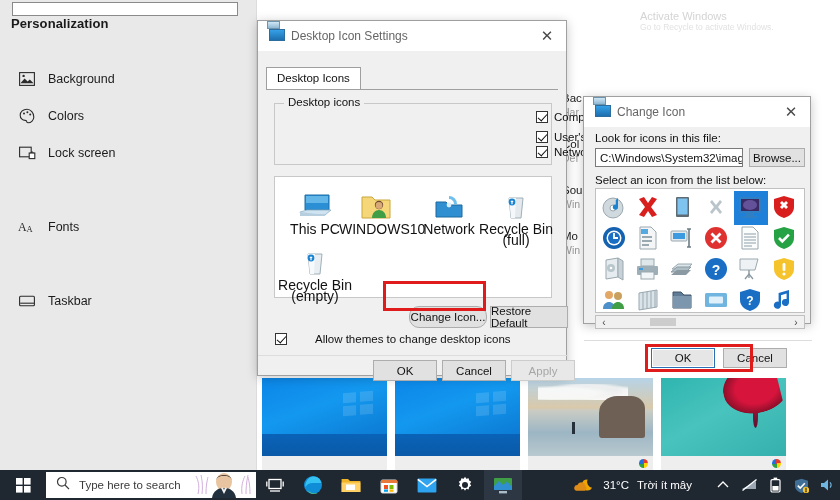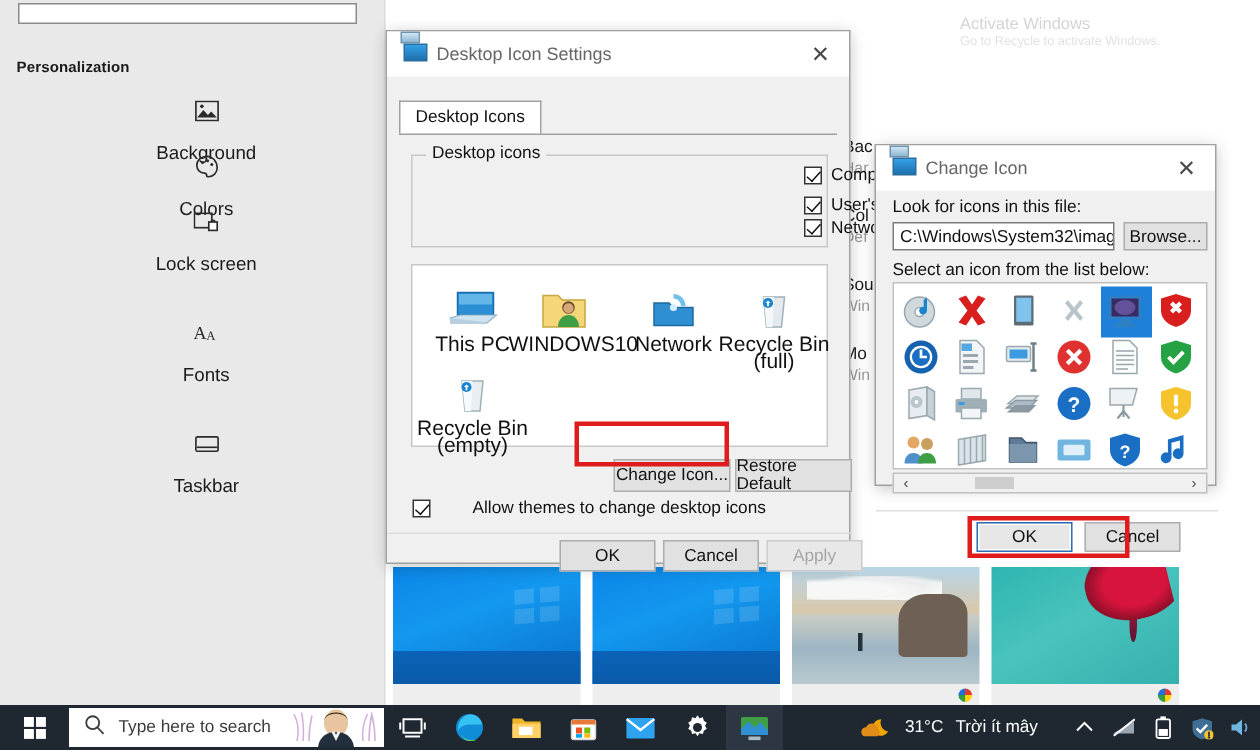--- a/index.html
+++ b/index.html
@@ -19,29 +19,28 @@
   #settings-sidebar {
     position: absolute; left: 0; top: 0; width: 257px; height: 470px;
     background: #e9e9e9;
     border-right: 1px solid #dcdcdc;
   }
   #settings-search-box {
     position: absolute; left: 12px; top: 2px; width: 226px; height: 14px;
     border: 1px solid #8a8a8a; background: #ffffff;
   }
   #sidebar-title {
-    position: absolute; left: 11px; top: 40px;
-    font-size: 10px; font-weight: bold; color: #1a1a1a;
+    position: absolute; left: 11px; top: 16px;
+    font-size: 13px; font-weight: bold; color: #1a1a1a;
     letter-spacing: .1px;
   }
   .nav-item {
     position: absolute; left: 0; width: 257px; height: 28px;
     display: flex; align-items: center; gap: 12px; padding-left: 18px;
     cursor: default;
-    flex-direction: column;
   }
   .nav-item .nav-ico {
     width: 18px; height: 18px; display: flex; align-items: center;
     justify-content: center; color: #2b2b2b; flex: 0 0 18px;
   }
   .nav-item .nav-lbl { font-size: 12.5px; color: #1b1b1b; }
 
   
   #themes-pane {
     position: absolute; left: 258px; top: 0; width: 582px; height: 470px;
@@ -464,21 +463,21 @@
           <path d="M7 5 H14 L13 25 H9 Z" fill="#f7fafc"></path>
           <circle cx="10" cy="9" r="3.4" fill="#1a84d0"></circle>
           <path d="M8.3 9 l1.7 -1.7 1.7 1.7 -1.1 0 0 2.2 -1.2 0 0 -2.2z" fill="#ffffff"></path>
         </svg>
       </div>
       <div class="di-label" style="white-space:pre-line;">Recycle Bin
 (empty)</div>
     </div>
   </div>
 
-  <div class="btn" style="position:absolute; left:151px; top:285px; width:78px; height:22px;">Change Icon...</div>
+  <div class="btn" style="position:absolute; left:151px; top:285px; width:78px; height:22px;border-radius:10px;">Change Icon...</div>
   <div class="btn" style="position:absolute; left:232px; top:285px; width:78px; height:22px;">Restore Default</div>
 
   <div class="cbrow" style="left:17px; top:312px;gap:28px;">
     <span class="cbox checked"></span>
     <span class="cblabel">Allow themes to change desktop icons</span>
   </div>
 
   <div class="footline" style="left:0px; top:334px; width:310px;"></div>
 
   <div class="btn" style="position:absolute; left:115px; top:339px; width:64px; height:21px;">OK</div>

